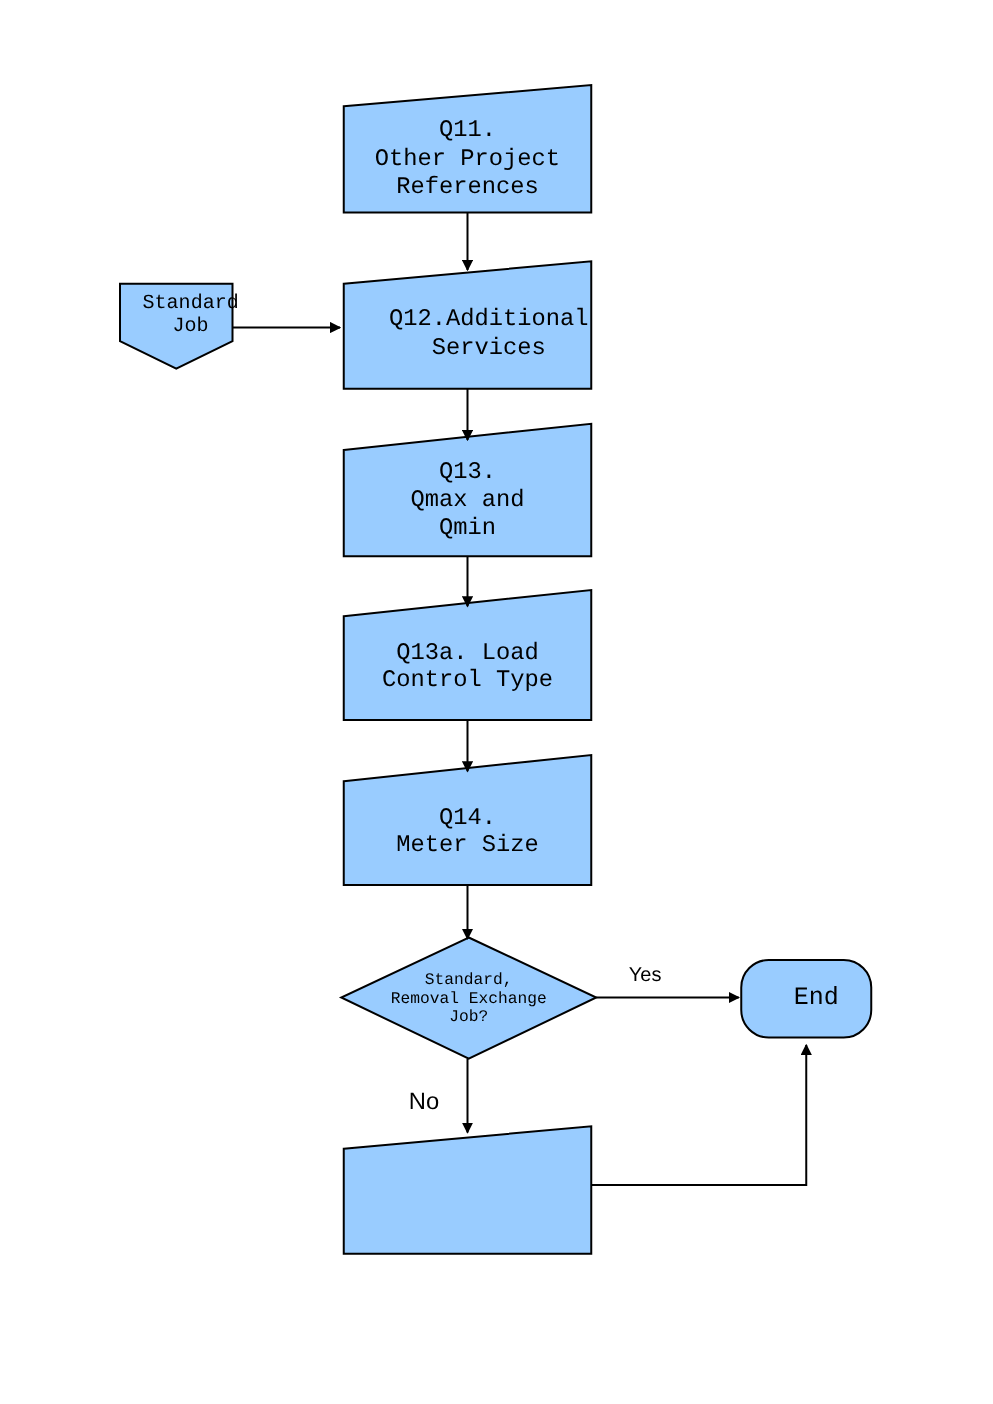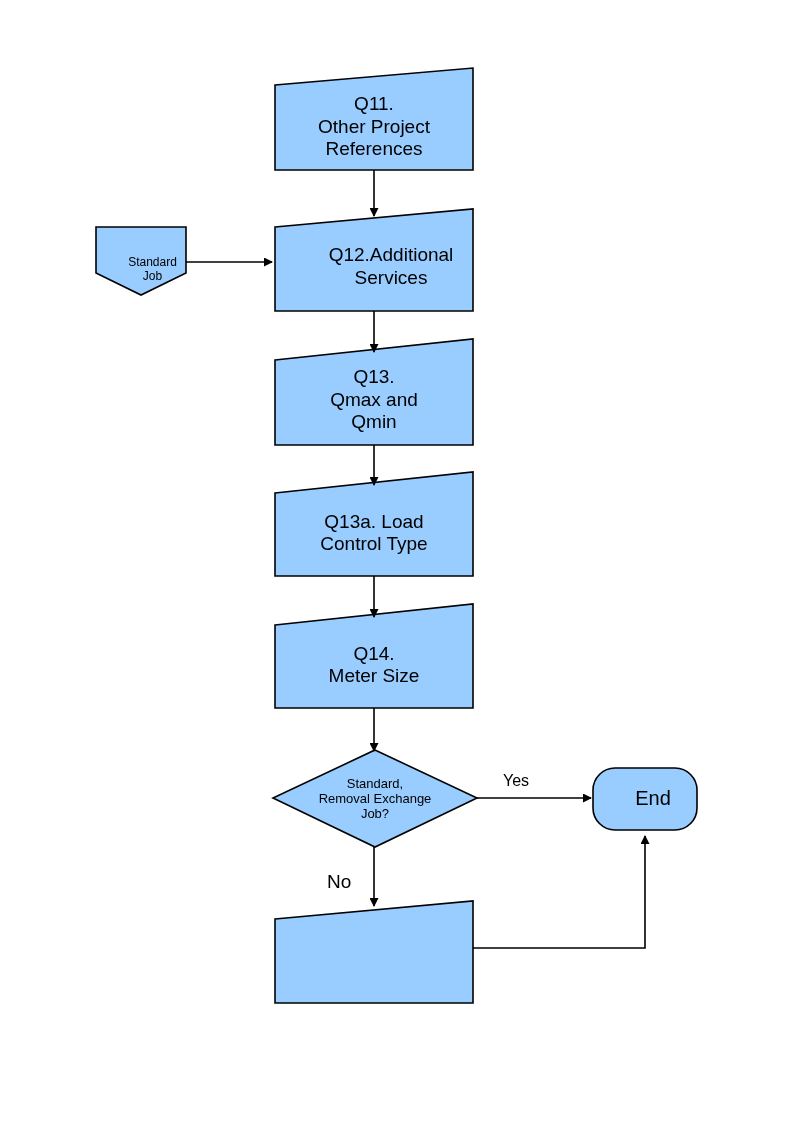--- a/index.html
+++ b/index.html
@@ -30,21 +30,21 @@
   }
   .edge-line {
     stroke: #000000;
     stroke-width: 1.6;
     fill: none;
   }
   .node-label {
     position: absolute;
     text-align: center;
     color: #000000;
-    font-family: Liberation Sans, sans-serif;
+    font-family: Liberation Mono, monospace;
     line-height: 1.18;
     white-space: pre;
     pointer-events: none;
   }
   .edge-label {
     position: absolute;
     color: #000000;
     font-family: "Liberation Sans", sans-serif;
     white-space: pre;
     pointer-events: none;
@@ -98,22 +98,22 @@
 
     <path class="edge-line" d="M 473,948 L 645,948 L 645,836" marker-end="url(#arrowhead)"></path>
 
   </svg>
 
   <div class="node-label" style="left:275px; top:84px; width:198px; height:86px;
               display:flex; align-items:center; justify-content:center; font-size:19px;">Q11.
 Other Project
 References</div>
 
-  <div class="node-label" style="left:96px; top:244px; width:113px; height:50px;
-              display:flex; align-items:center; justify-content:center; font-size:12px;">Standard
+  <div class="node-label" style="left:96px; top:227px; width:113px; height:50px;
+              display:flex; align-items:center; justify-content:center; font-size:16px;">Standard
 Job</div>
 
   <div class="node-label" style="left:275px; top:222px; width:232px; height:89px;
               display:flex; align-items:center; justify-content:center; font-size:19px;">Q12.Additional
 Services</div>
 
   <div class="node-label" style="left:275px; top:355px; width:198px; height:90px;
               display:flex; align-items:center; justify-content:center; font-size:19px;">Q13.
 Qmax and
 Qmin</div>

